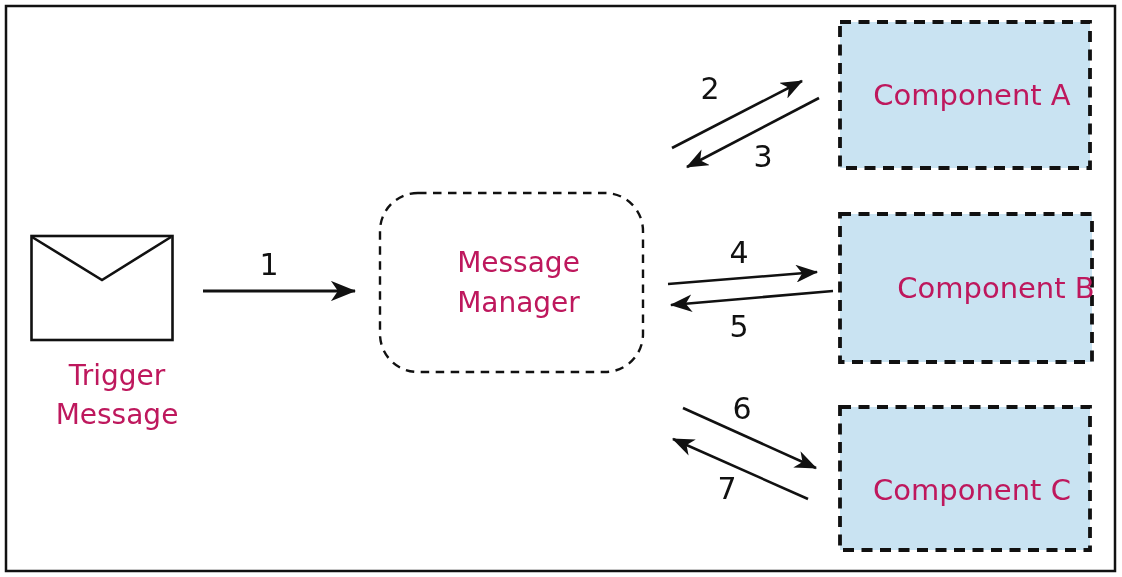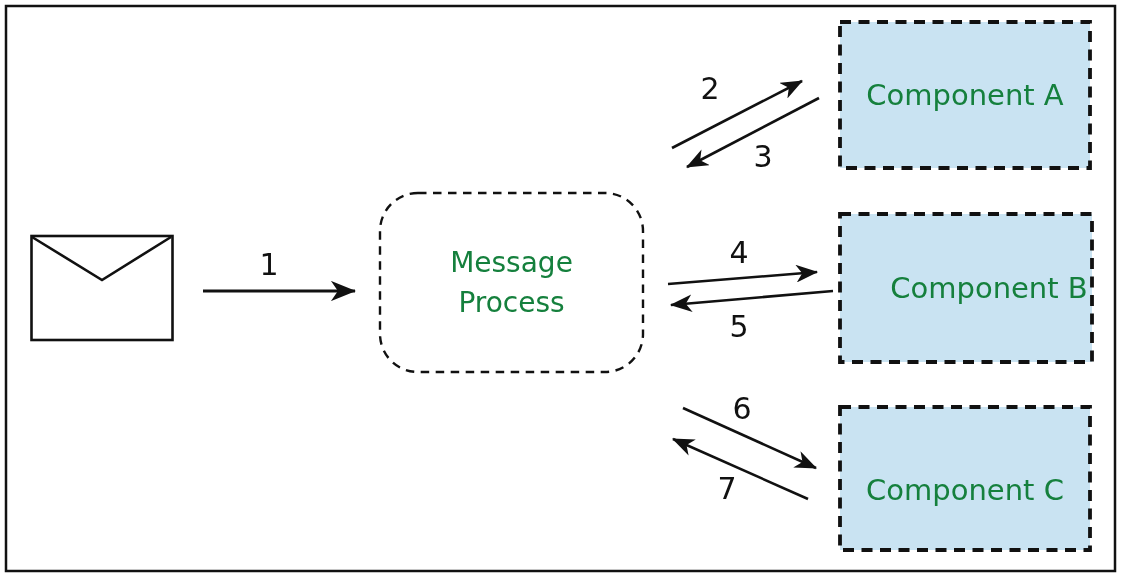--- a/index.html
+++ b/index.html
@@ -16,22 +16,23 @@
     overflow: hidden;
     color: #111111;
   }
   .stage svg.layer {
     position: absolute;
     left: 0;
     top: 0;
   }
   .lbl {
     position: absolute;
-    color: #15803d;
+    color: #be185d;
     white-space: nowrap;
+    margin-left: 7px;
   }
   .center-col {
     display: flex;
     flex-direction: column;
     align-items: center;
     justify-content: center;
     text-align: center;
   }
   .trigger-label {
     left: 15px;
@@ -99,24 +100,28 @@
 
     <line x1="203" y1="291" x2="355" y2="291" stroke="#111111" stroke-width="3" marker-end="url(#ah)"></line>
     <line x1="672" y1="148" x2="802" y2="81" stroke="#111111" stroke-width="2.6" marker-end="url(#ah)"></line>
     <line x1="819" y1="98" x2="687" y2="167" stroke="#111111" stroke-width="2.6" marker-end="url(#ah)"></line>
     <line x1="668" y1="284" x2="817" y2="272" stroke="#111111" stroke-width="2.6" marker-end="url(#ah)"></line>
     <line x1="833" y1="291" x2="671" y2="305" stroke="#111111" stroke-width="2.6" marker-end="url(#ah)"></line>
     <line x1="683" y1="408" x2="816" y2="468" stroke="#111111" stroke-width="2.6" marker-end="url(#ah)"></line>
     <line x1="808" y1="499" x2="673" y2="439" stroke="#111111" stroke-width="2.6" marker-end="url(#ah)"></line>
   </svg>
 
+  <div class="lbl trigger-label center-col">
+    <div>Trigger</div>
+    <div>Message</div>
+  </div>
 
   <div class="lbl pm-label center-col">
     <div>Message</div>
-    <div>Process</div>
+    <div>Manager</div>
   </div>
 
   <div class="lbl comp-label comp-a center-col">Component A</div>
   <div class="lbl comp-label comp-b center-col">Component B</div>
   <div class="lbl comp-label comp-c center-col">Component C</div>
 
   <div class="num n1">1</div>
   <div class="num n2">2</div>
   <div class="num n3">3</div>
   <div class="num n4">4</div>

